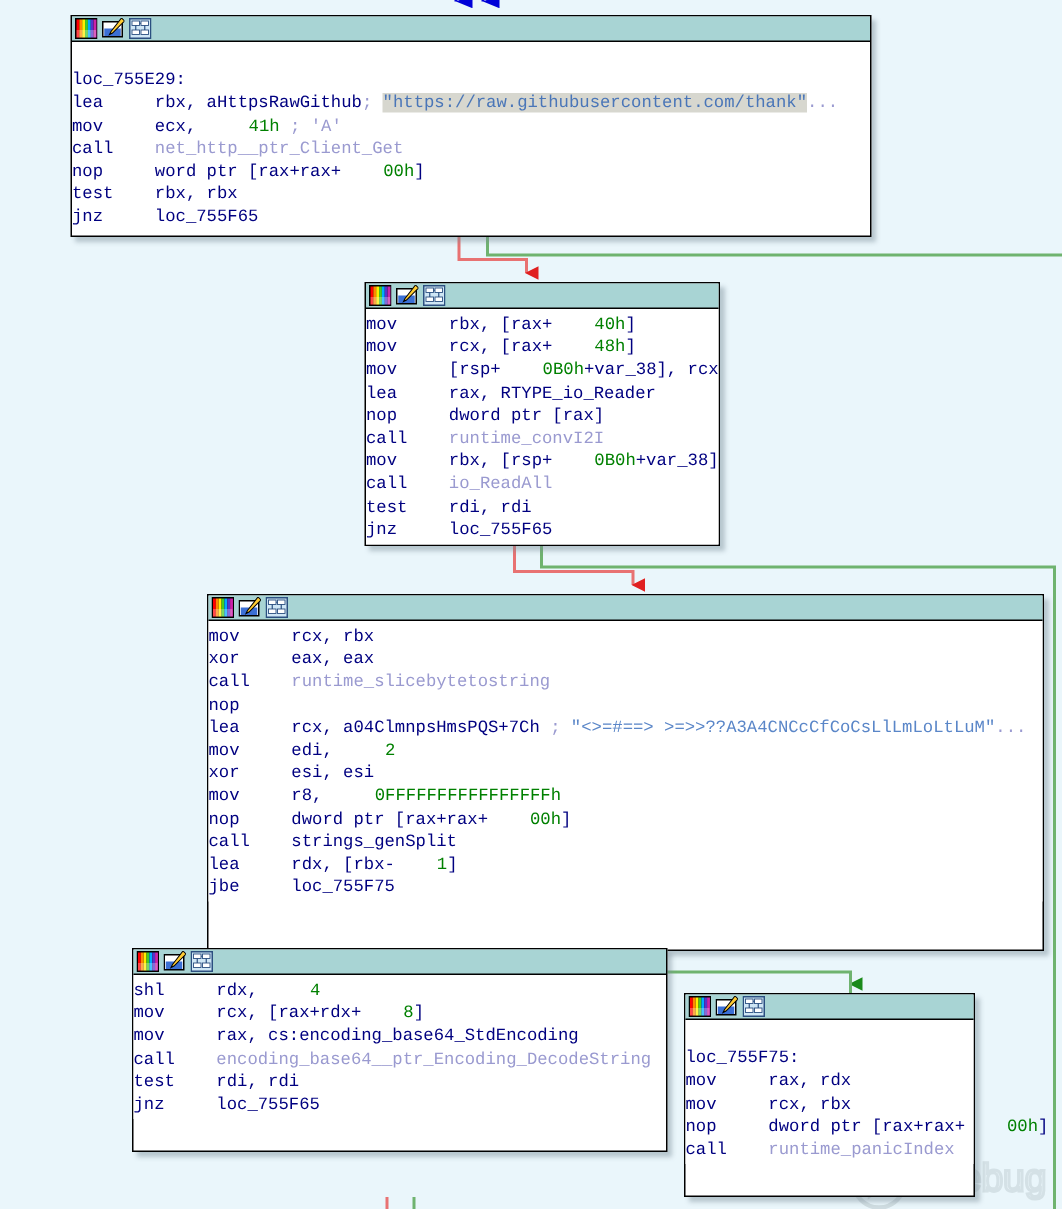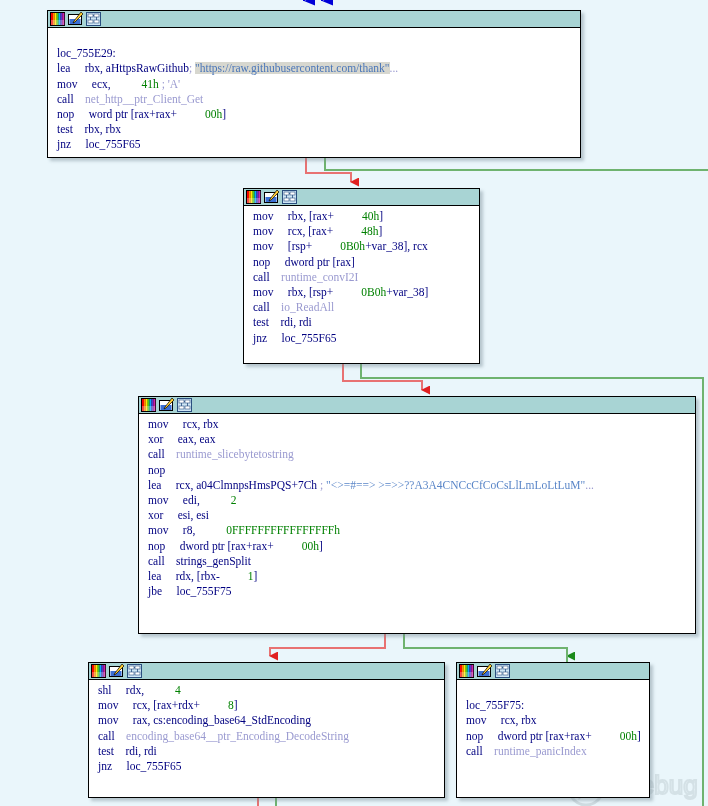--- a/index.html
+++ b/index.html
@@ -40,25 +40,25 @@
     padding-left: 2px;
     gap: 3px;
   }
   .ico { width: 15px; height: 14px; display: block; }
   .bb-body {
     padding: 3px 0 2px 0;
     background: #ffffff;
   }
   .line {
     white-space: pre;
-    font-family: Liberation Serif, serif;
+    font-family: Liberation Mono, monospace;
     font-size: 11.5px;
     line-height: 15.2px;
     color: #000080;
-    padding-left: 9px;
+    padding-left: 0;
     height: 15.2px;
   }
   .line.spacer { color: transparent; }
   .mn { color: #000080; text-align: center; }
   .op { color: #000080; }
   .num { color: #008000; margin-left: 28px; }
   .call { color: #9a9ad0; }
   .cmt { color: #9a9ad0; }
   .str { color: #5a86c8; }
   .strhl { background: #d7d7cf; color: #4a76b8; }
@@ -202,20 +202,21 @@
             <rect x="8" y="2" width="5" height="3" fill="#ffffff" stroke="#2b4f80" stroke-width="0.6"></rect>
             <rect x="2" y="8" width="5" height="3" fill="#ffffff" stroke="#2b4f80" stroke-width="0.6"></rect>
             <rect x="8" y="8" width="5" height="3" fill="#ffffff" stroke="#2b4f80" stroke-width="0.6"></rect>
             <path d="M4.5,5 L4.5,8 M10.5,5 L10.5,8 M7,3.5 L8,3.5" stroke="#2b4f80" stroke-width="0.8"></path>
           </svg>
         </div>
         <div class="bb-body">
           <div class="line"><span class="mn">mov     </span><span class="op">rbx, [rax+</span><span class="num">40h</span><span class="op">]</span></div>
           <div class="line"><span class="mn">mov     </span><span class="op">rcx, [rax+</span><span class="num">48h</span><span class="op">]</span></div>
           <div class="line"><span class="mn">mov     </span><span class="op">[rsp+</span><span class="num">0B0h</span><span class="op">+var_38], rcx</span></div>
+          <div class="line"><span class="mn">lea     </span><span class="op">rax, RTYPE_io_Reader</span></div>
           <div class="line"><span class="mn">nop     </span><span class="op">dword ptr [rax]</span></div>
           <div class="line"><span class="mn">call    </span><span class="call">runtime_convI2I</span></div>
           <div class="line"><span class="mn">mov     </span><span class="op">rbx, [rsp+</span><span class="num">0B0h</span><span class="op">+var_38]</span></div>
           <div class="line"><span class="mn">call    </span><span class="call">io_ReadAll</span></div>
           <div class="line"><span class="mn">test    </span><span class="op">rdi, rdi</span></div>
           <div class="line"><span class="mn">jnz     </span><span class="op">loc_755F65</span></div>
         </div>
       </div>
       <div class="bb" style="left: 138px; top: 396px; width: 558px; height: 238px;">
         <div class="bb-title">
@@ -252,21 +253,21 @@
           <div class="line"><span class="mn">lea     </span><span class="op">rcx, a04ClmnpsHmsPQS+7Ch</span><span class="cmt"> ; </span><span class="str">"&lt;&gt;=#==&gt; &gt;=&gt;&gt;??A3A4CNCcCfCoCsLlLmLoLtLuM"</span><span class="cmt">...</span></div>
           <div class="line"><span class="mn">mov     </span><span class="op">edi, </span><span class="num">2</span></div>
           <div class="line"><span class="mn">xor     </span><span class="op">esi, esi</span></div>
           <div class="line"><span class="mn">mov     </span><span class="op">r8, </span><span class="num">0FFFFFFFFFFFFFFFFh</span></div>
           <div class="line"><span class="mn">nop     </span><span class="op">dword ptr [rax+rax+</span><span class="num">00h</span><span class="op">]</span></div>
           <div class="line"><span class="mn">call    </span><span class="op">strings_genSplit</span></div>
           <div class="line"><span class="mn">lea     </span><span class="op">rdx, [rbx-</span><span class="num">1</span><span class="op">]</span></div>
           <div class="line"><span class="mn">jbe     </span><span class="op">loc_755F75</span></div>
         </div>
       </div>
-      <div class="bb" style="left: 88px; top: 662px; width: 357px; height: 136px;">
+      <div class="bb" style="left: 88px; top: 632px; width: 357px; height: 136px;">
         <div class="bb-title">
           <svg viewBox="0 0 15 14" class="ico">
             <rect x="0" y="0" width="15" height="14" fill="#000"></rect>
             <rect x="1" y="1" width="1.9" height="12" fill="#ff0000"></rect>
             <rect x="2.9" y="1" width="1.9" height="12" fill="#ff8800"></rect>
             <rect x="4.8" y="1" width="1.9" height="12" fill="#ffee00"></rect>
             <rect x="6.699999999999999" y="1" width="1.9" height="12" fill="#44cc22"></rect>
             <rect x="8.6" y="1" width="1.9" height="12" fill="#00aaff"></rect>
             <rect x="10.5" y="1" width="1.9" height="12" fill="#5533cc"></rect>
             <rect x="12.399999999999999" y="1" width="1.9" height="12" fill="#cc22aa"></rect>
@@ -318,20 +319,21 @@
             <rect x="2" y="2" width="5" height="3" fill="#ffffff" stroke="#2b4f80" stroke-width="0.6"></rect>
             <rect x="8" y="2" width="5" height="3" fill="#ffffff" stroke="#2b4f80" stroke-width="0.6"></rect>
             <rect x="2" y="8" width="5" height="3" fill="#ffffff" stroke="#2b4f80" stroke-width="0.6"></rect>
             <rect x="8" y="8" width="5" height="3" fill="#ffffff" stroke="#2b4f80" stroke-width="0.6"></rect>
             <path d="M4.5,5 L4.5,8 M10.5,5 L10.5,8 M7,3.5 L8,3.5" stroke="#2b4f80" stroke-width="0.8"></path>
           </svg>
         </div>
         <div class="bb-body">
           <div class="line spacer"> </div>
           <div class="line"><span class="lbl">loc_755F75:</span></div>
+          <div class="line"><span class="mn">mov     </span><span class="op">rax, rdx</span></div>
           <div class="line"><span class="mn">mov     </span><span class="op">rcx, rbx</span></div>
           <div class="line"><span class="mn">nop     </span><span class="op">dword ptr [rax+rax+</span><span class="num">00h</span><span class="op">]</span></div>
           <div class="line"><span class="mn">call    </span><span class="call">runtime_panicIndex</span></div>
         </div>
       </div>
     </div>
 
 </div>
 
 </body></html>

